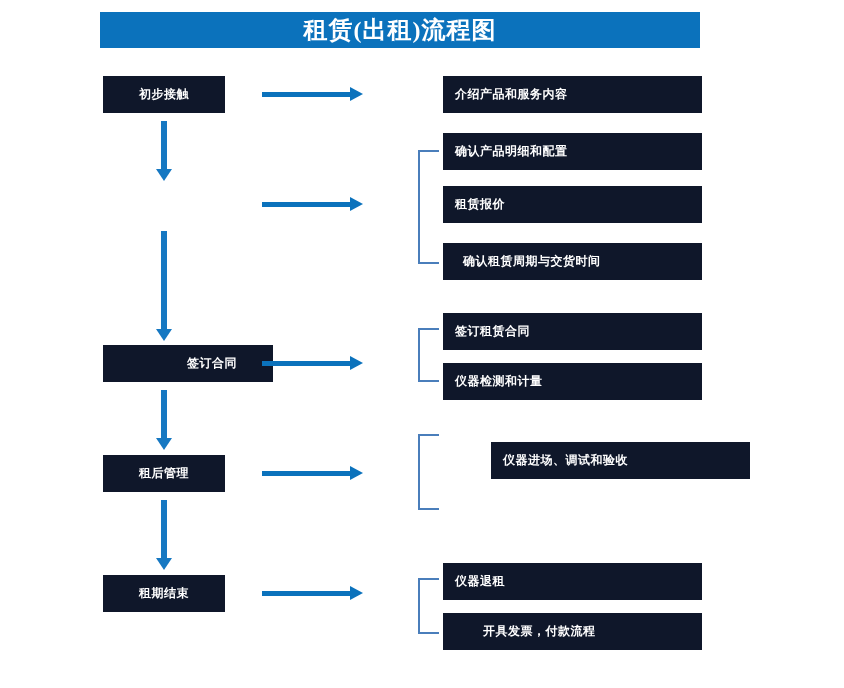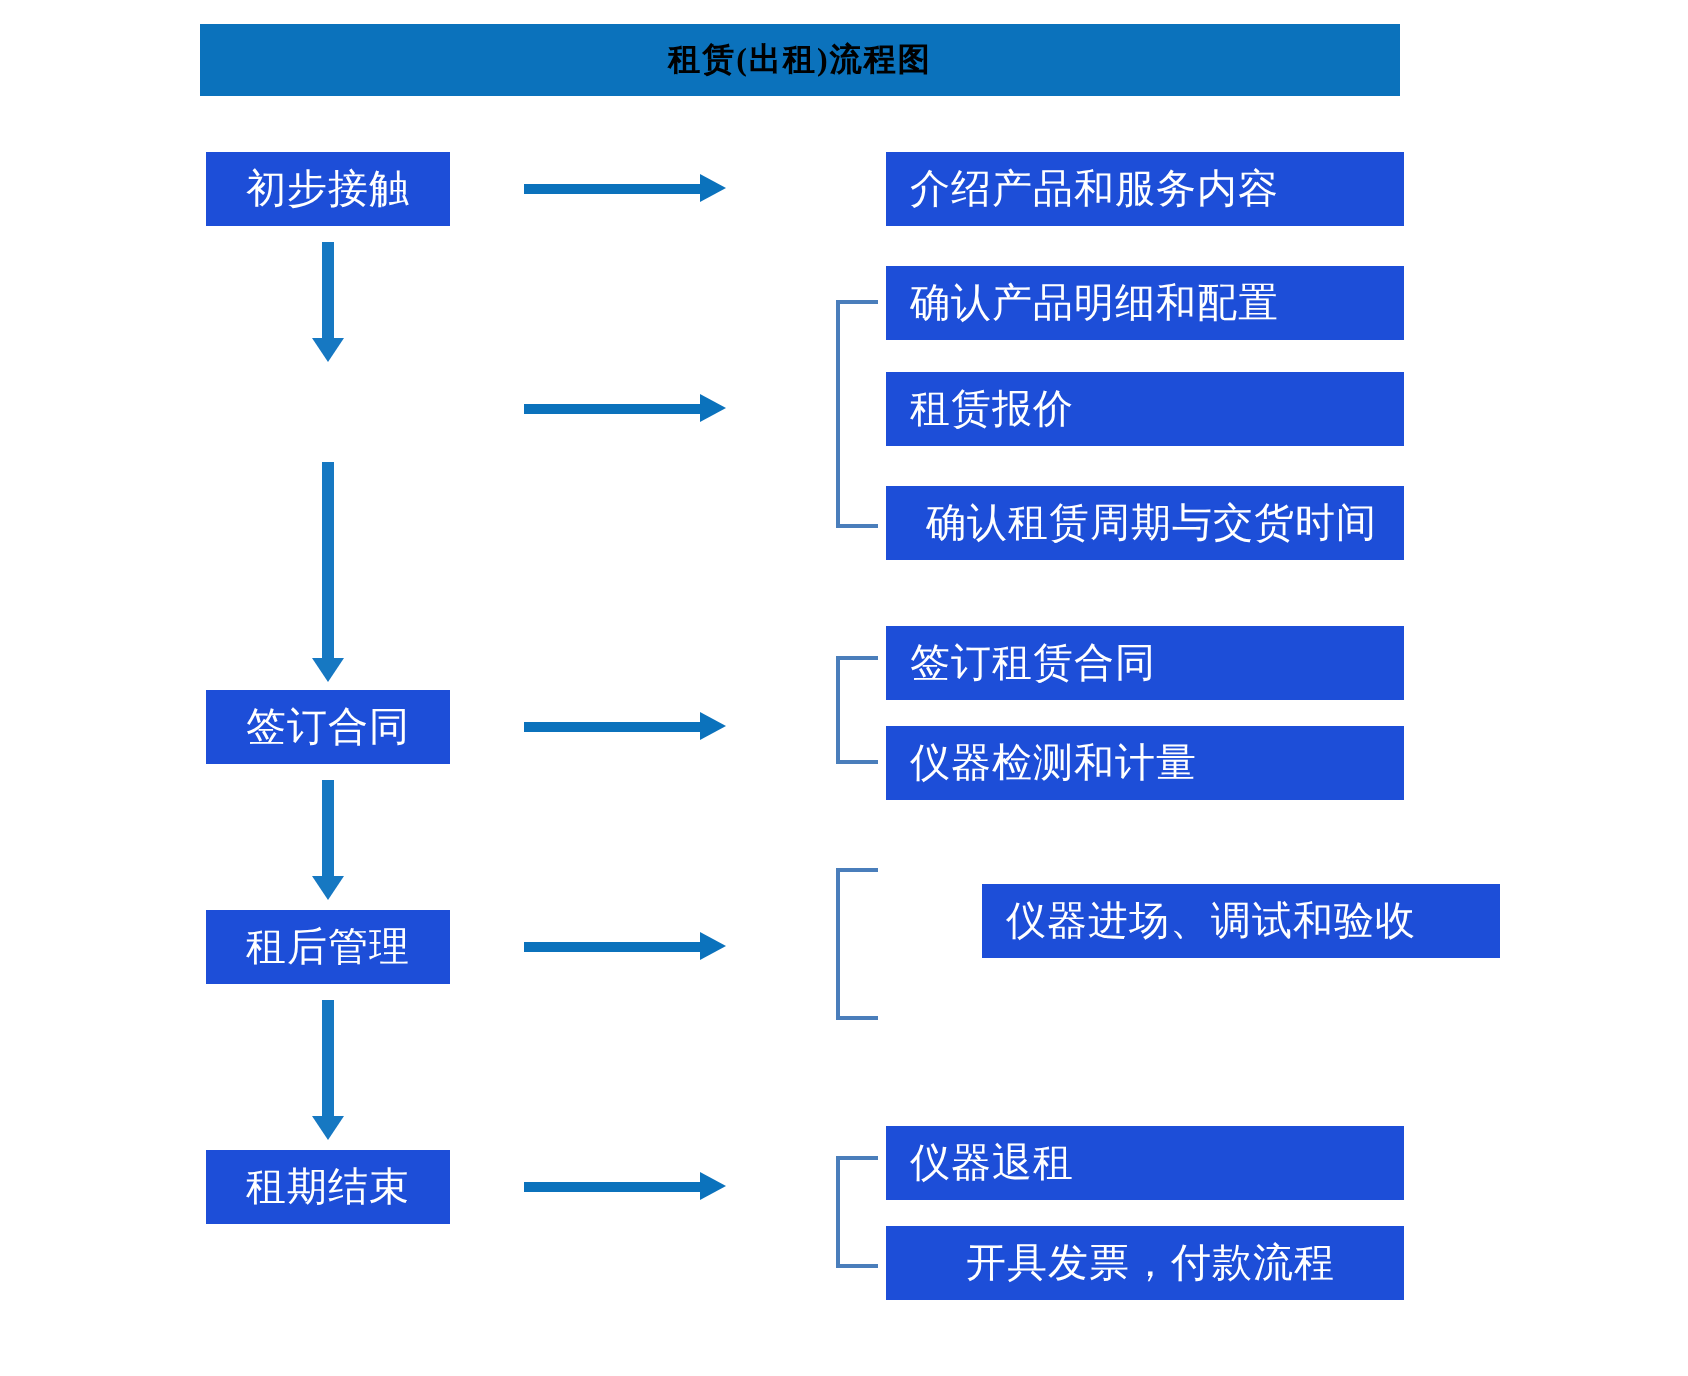--- a/index.html
+++ b/index.html
@@ -15,37 +15,37 @@
     font-family: "Liberation Serif", "DejaVu Serif", serif;
     overflow: hidden;
   }
   .title-bar {
     position: absolute;
     left: 100px;
     top: 12px;
     width: 600px;
     height: 36px;
     background: #0B72BC;
-    color: #000000;
+    color: #ffffff;
     display: flex;
     align-items: center;
     justify-content: center;
-    font-size: 16px;
+    font-size: 24px;
     font-weight: bold;
     letter-spacing: 1px;
     white-space: nowrap;
   }
   .box {
     position: absolute;
-    background: #1d4ed8;
+    background: #0f172a;
     color: #ffffff;
     display: flex;
     align-items: center;
-    font-size: 20px;
-    font-weight: normal;
+    font-size: 12px;
+    font-weight: bold;
     white-space: nowrap;
     letter-spacing: 0.5px;
   }
   .box.left {
     justify-content: center;
     left: 103px;
     width: 122px;
     height: 37px;
   }
   .box.right {
@@ -115,21 +115,21 @@
   }
 </style>
 </head>
 <body>
 
 <div id="canvas">
 
   <div class="title-bar">租赁(出租)流程图</div>
 
   <div class="box left" style="top:76px;">初步接触</div>
-  <div class="box left" style="top:345px;">签订合同</div>
+  <div class="box left" style="top:345px;padding-left:48px;">签订合同</div>
   <div class="box left" style="top:455px;">租后管理</div>
   <div class="box left" style="top:575px;">租期结束</div>
 
   <div class="v-arrow" style="top:121px;height:60px;">
     <div class="shaft" style="height:48px;"></div>
     <div class="head" style="top:48px;"></div>
   </div>
   <div class="v-arrow" style="top:231px;height:110px;">
     <div class="shaft" style="height:98px;"></div>
     <div class="head" style="top:98px;"></div>

